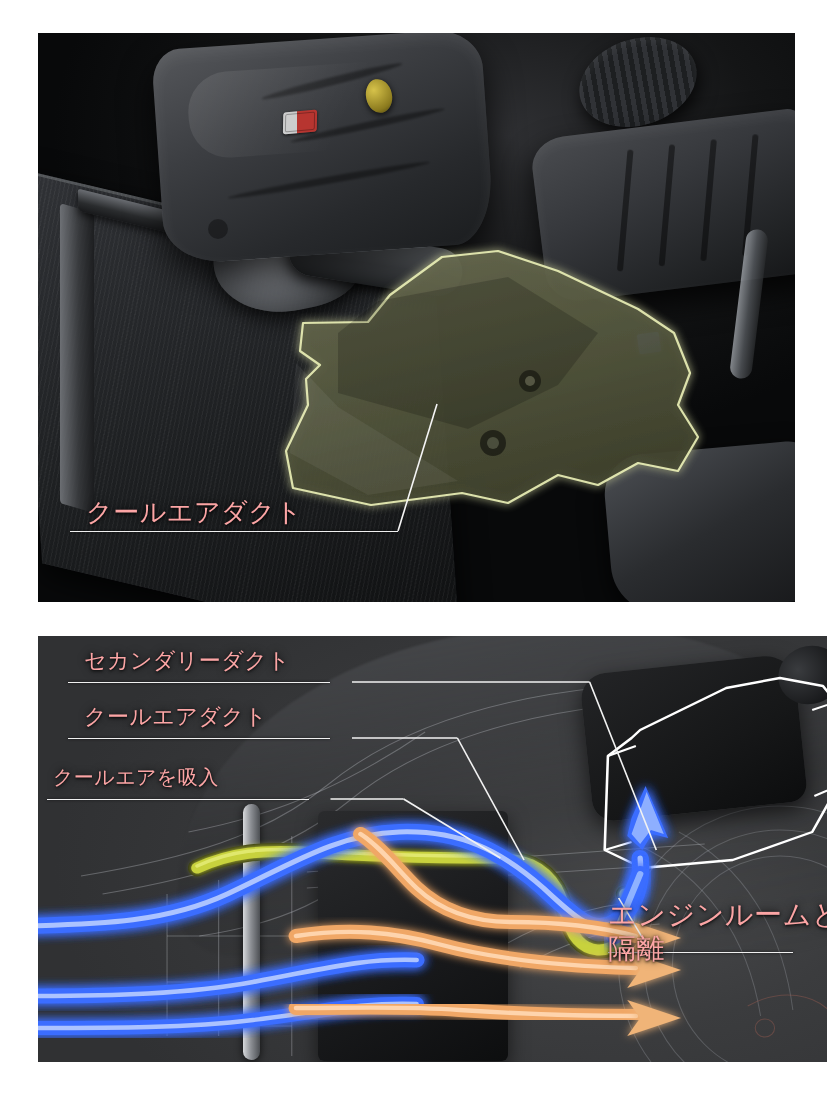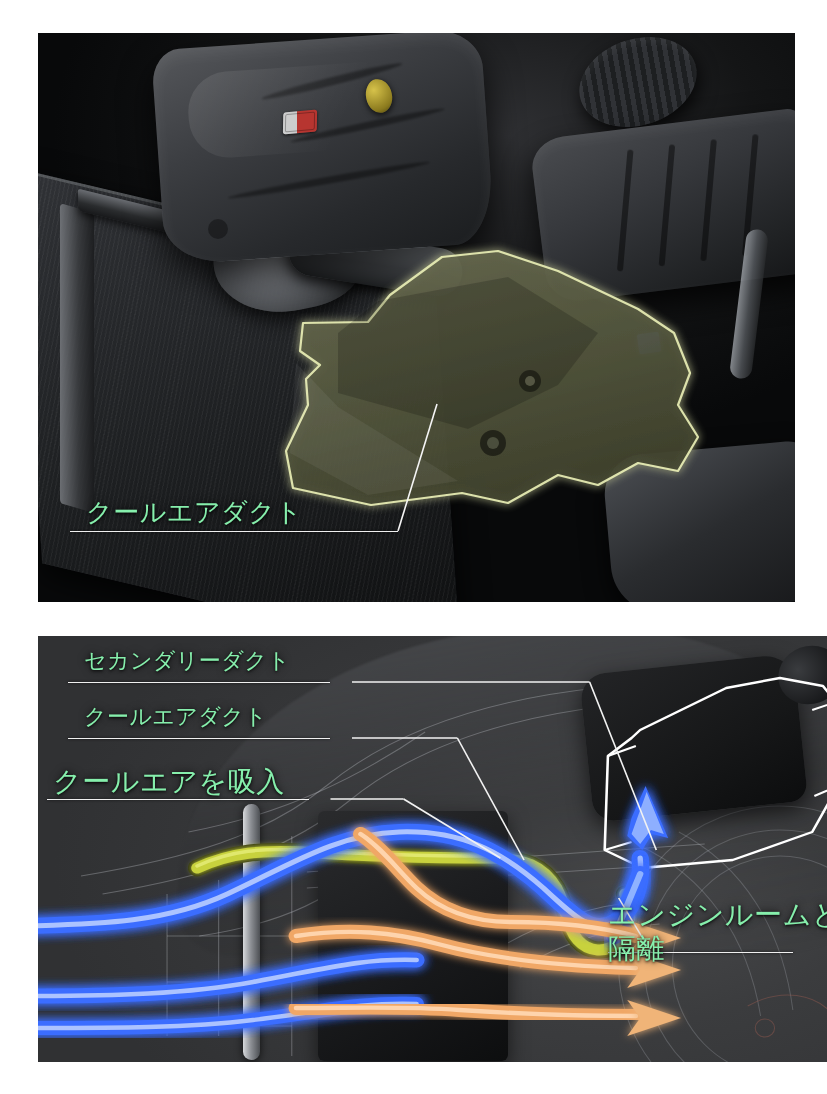--- a/index.html
+++ b/index.html
@@ -116,21 +116,21 @@
   }
   .bellhousing{
     left:570px;top:415px;width:215px;height:160px;
     background:linear-gradient(155deg,#4c4f54,#2a2c2f 50%,#17181a);
     border-radius:40px 30px 20px 50px;transform:rotate(-5deg);
     box-shadow:0 10px 26px rgba(0,0,0,.8);
   }
 
   
   .label{
-    position:absolute;color:#86efac;white-space:nowrap;
+    position:absolute;color:#fca5a5;white-space:nowrap;
     text-shadow:0 1px 3px rgba(0,0,0,.95),0 0 8px rgba(0,0,0,.85);
     letter-spacing:.02em;
   }
   .label .txt{display:block;line-height:1.22;}
   .uline{position:absolute;height:0;border-top:1.4px solid #f0f0f0;
     box-shadow:0 0 3px rgba(0,0,0,.8);}
 
   
   #diagram-panel .d-bg{
     left:0;top:0;width:100%;height:100%;
@@ -388,21 +388,21 @@
     <div class="label" id="d-lbl0" style="font-size: 22px; left: 46px; top: 12px;">
       <span class="txt">セカンダリーダクト</span>
     </div>
 
     <div class="uline" id="d-ul1" style="left: 30px; top: 102px; width: 262px;"></div>
     <div class="label" id="d-lbl1" style="font-size: 22px; left: 46px; top: 68px;">
       <span class="txt">クールエアダクト</span>
     </div>
 
     <div class="uline" id="d-ul2" style="left: 9px; top: 163px; width: 262px;"></div>
-    <div class="label" id="d-lbl2" style="font-size: 28px; left: 15px; top: 129px;">
+    <div class="label" id="d-lbl2" style="font-size: 20px; left: 15px; top: 129px;">
       <span class="txt">クールエアを吸入</span>
     </div>
 
     <div class="uline" id="d-ul3" style="left: 570px; top: 316px; width: 185px;"></div>
     <div class="label" id="d-lbl3" style="font-size: 28px; left: 570px; top: 262px;">
       <span class="txt">エンジンルームと</span>
       <span class="txt">隔離</span>
     </div>
   </div>
 

